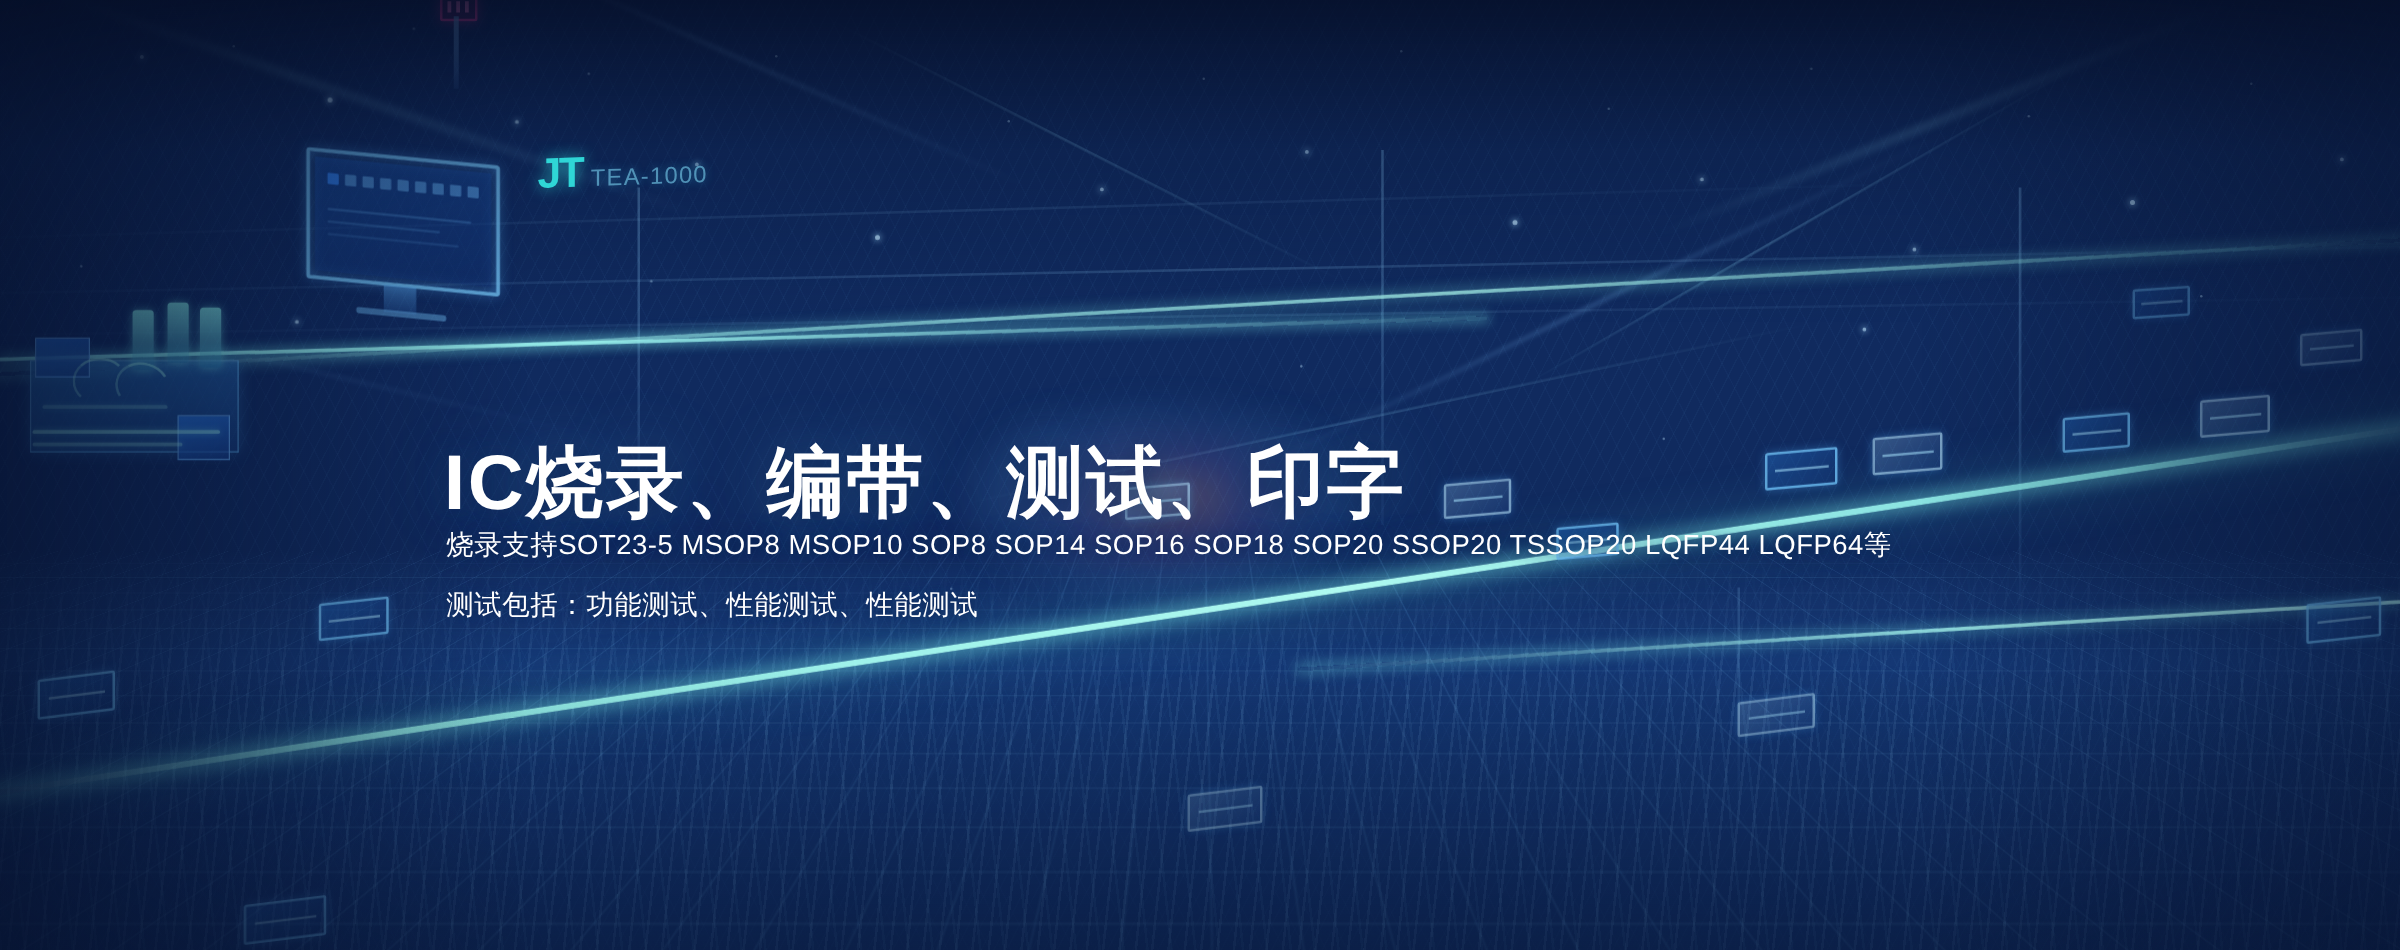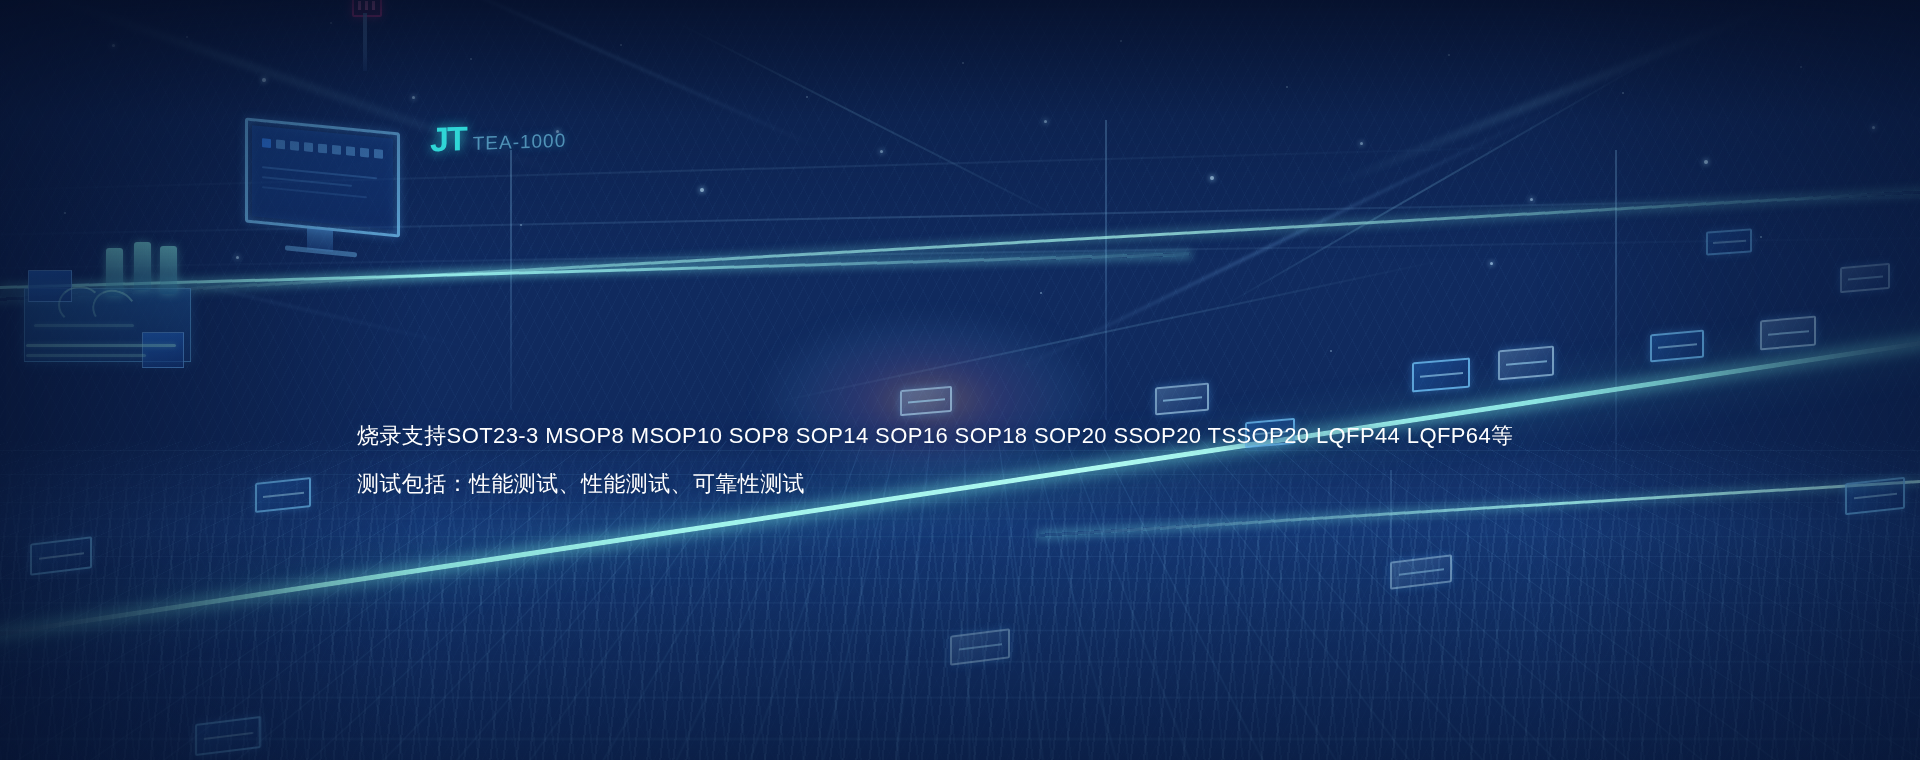--- a/index.html
+++ b/index.html
@@ -303,20 +303,21 @@
 
   <div class="layer vignette"></div>
 
   <div class="content">
 
     <div class="brand">
       <span class="jt">JT</span>
       <span class="model">TEA-1000</span>
     </div>
 
+    <h1 class="headline">IC烧录、编带、测试、印字</h1>
 
     <div class="sublist">
-      <div class="subline">烧录支持SOT23-3  MSOP8  MSOP10  SOP8  SOP14  SOP16  SOP18  SOP20  SSOP20  TSSOP20  LQFP44  LQFP64等</div>
-      <div class="subline">测试包括：性能测试、性能测试、可靠性测试</div>
+      <div class="subline">烧录支持SOT23-5  MSOP8  MSOP10  SOP8  SOP14  SOP16  SOP18  SOP20  SSOP20  TSSOP20  LQFP44  LQFP64等</div>
+      <div class="subline">测试包括：功能测试、性能测试、性能测试</div>
     </div>
 
   </div>
 </div>
 
 </body></html>

